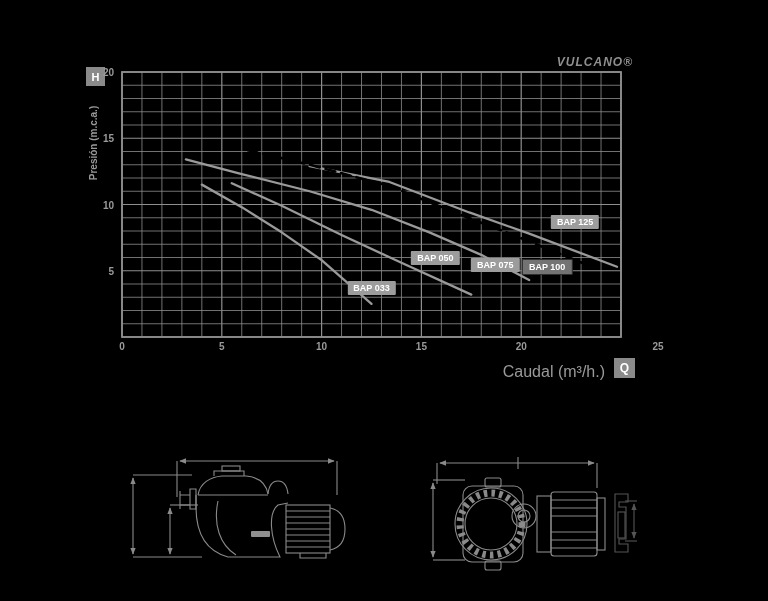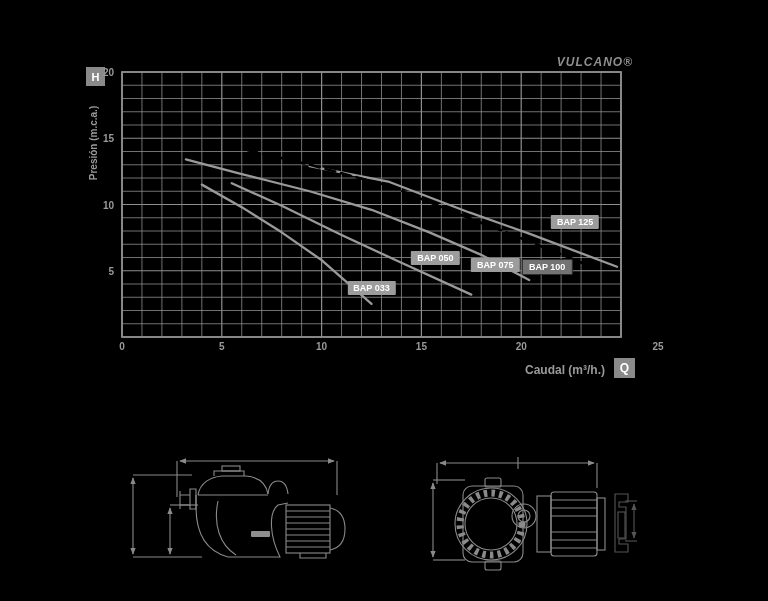--- a/index.html
+++ b/index.html
@@ -8,21 +8,21 @@
   .logo{position:absolute;top:55px;left:490px;width:143px;text-align:right;
         color:#8f8f8f;font-size:12px;font-weight:bold;font-style:italic;letter-spacing:1px;}
   .axis-badge{position:absolute;background:#8a8a8a;color:#fff;font-weight:bold;
         display:flex;align-items:center;justify-content:center;}
   .h-badge{left:86px;top:67px;width:19px;height:19px;font-size:11px;}
   .q-badge{left:614px;top:358px;width:21px;height:20px;font-size:12px;}
   .y-axis-label{position:absolute;left:25px;top:136px;width:140px;height:14px;
         text-align:center;color:#9a9a9a;font-size:10px;font-weight:bold;
         transform:rotate(-90deg);}
   .x-axis-label{position:absolute;left:455px;top:363px;width:150px;text-align:right;
-        color:#9a9a9a;font-size:12px;font-weight:bold;}
+        color:#9a9a9a;font-size:16px;font-weight:normal;}
   #plot-svg{position:absolute;left:122px;top:72px;overflow:visible;}
   .x-tick{position:absolute;transform:translate(-50%,0);color:#9a9a9a;
         font-size:10px;font-weight:bold;}
   .y-tick{position:absolute;width:26px;text-align:right;color:#9a9a9a;
         font-size:10px;font-weight:bold;}
   .curve-badge{position:absolute;transform:translate(-50%,-50%);white-space:nowrap;
         font-size:9px;font-weight:bold;color:#fff;padding:2px 6px;border-radius:1px;}
   .curve-badge.gray{background:#9c9c9c;}
   .curve-badge.black{background:#737373;border:1px solid #2e2e2e;}
   .drawing{position:absolute;}

